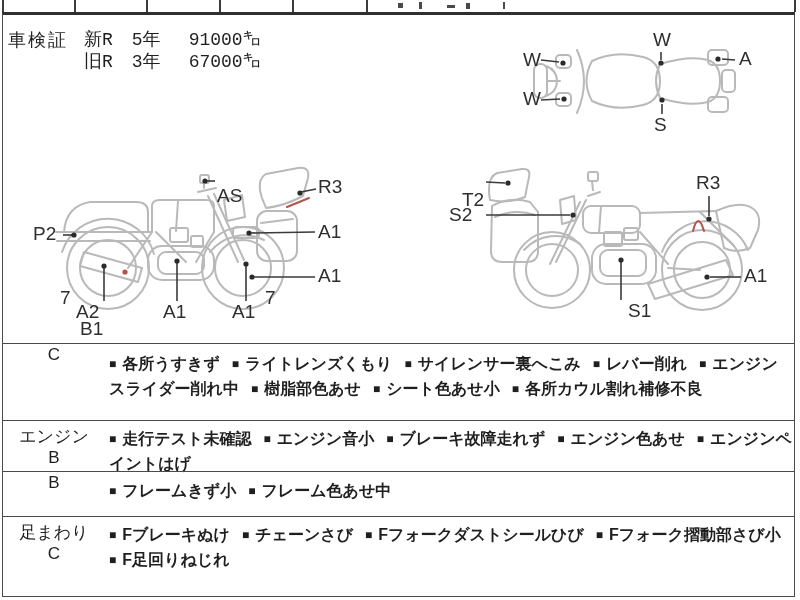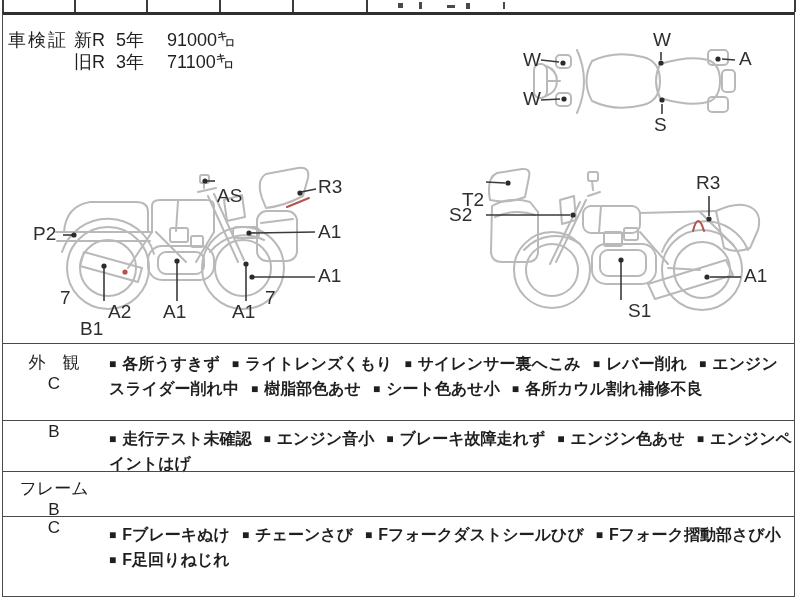--- a/index.html
+++ b/index.html
@@ -7,21 +7,21 @@
          font-family:"Liberation Sans","DejaVu Sans",sans-serif;color:#1f1f1f;}
   
   .vtick{position:absolute;top:0;width:2px;height:12px;background:#3c3c3c;}
   .remnant{position:absolute;background:#4a4a4a;}
   
   #sheet{position:absolute;left:2px;top:12px;width:791px;height:581px;
          border:1px solid #4a4a4a;border-top:3px solid #2f2f2f;}
   
   #reg{position:absolute;left:8px;top:28px;font-size:18px;line-height:20px;}
   #reg .lab{position:absolute;left:0;top:2px;letter-spacing:2px;white-space:nowrap;}
-  .regrow{position:absolute;left:66px;white-space:nowrap;}
+  .regrow{position:absolute;left:76px;white-space:nowrap;font-family:Liberation Mono, monospace;}
   .regrow .c1{display:inline-block;width:37px;}
   .regrow .c2{display:inline-block;width:46px;}
   
   #diag{position:absolute;left:0;top:0;}
   .dlab{position:absolute;font-size:19px;color:#2e2e2e;line-height:16px;white-space:nowrap;}
   
   .sec-row{position:absolute;left:3px;width:792px;border-top:1px solid #4a4a4a;box-sizing:border-box;}
   .sec-label{position:absolute;left:0;top:0;width:102px;text-align:center;font-size:17px;}
   .sec-name{padding-top:9px;line-height:20px;}
   .sec-grade{line-height:20px;margin-top:1px;}
@@ -54,21 +54,21 @@
   <div id="reg">
     <span class="lab">車検証</span>
     <div class="regrow" style="top:2px">
       <span class="c1">新R</span>
       <span class="c2">5年</span>
       <span class="c3">91000㌔</span>
     </div>
     <div class="regrow" style="top:24px">
       <span class="c1">旧R</span>
       <span class="c2">3年</span>
-      <span class="c3">71100㌔</span>
+      <span class="c3">67000㌔</span>
     </div>
   </div>
 
   <svg id="diag" width="800" height="340" viewBox="0 0 800 340">
     <g fill="none" stroke="#b9b9b9" stroke-width="2" stroke-linecap="round" stroke-linejoin="round">
 
       <g>
         <circle cx="108" cy="268" r="41"></circle>
           <circle cx="108" cy="268" r="28"></circle>
         <circle cx="243" cy="268" r="41"></circle>
@@ -183,60 +183,61 @@
         <circle cx="718" cy="59" r="2.6"></circle>
     </g>
   </svg>
 
   <div id="diagram-labels">
     <div class="dlab" style="left:217px;top:188px">AS</div>
     <div class="dlab" style="left:318px;top:179px">R3</div>
     <div class="dlab" style="left:33px;top:226px">P2</div>
     <div class="dlab" style="left:318px;top:224px">A1</div>
     <div class="dlab" style="left:318px;top:268px">A1</div>
-    <div class="dlab" style="left:108px;top:304px">A2</div>
+    <div class="dlab" style="left:76px;top:304px">A2</div>
     <div class="dlab" style="left:80px;top:321px">B1</div>
     <div class="dlab" style="left:163px;top:304px">A1</div>
     <div class="dlab" style="left:232px;top:304px">A1</div>
     <div class="dlab" style="left:60px;top:290px">7</div>
     <div class="dlab" style="left:265px;top:290px">7</div>
     <div class="dlab" style="left:462px;top:192px">T2</div>
     <div class="dlab" style="left:449px;top:207px">S2</div>
     <div class="dlab" style="left:628px;top:303px">S1</div>
     <div class="dlab" style="left:696px;top:175px">R3</div>
     <div class="dlab" style="left:744px;top:268px">A1</div>
     <div class="dlab" style="left:523px;top:52px">W</div>
     <div class="dlab" style="left:523px;top:91px">W</div>
     <div class="dlab" style="left:653px;top:32px">W</div>
     <div class="dlab" style="left:654px;top:117px">S</div>
     <div class="dlab" style="left:739px;top:51px">A</div>
   </div>
 
   <div class="sec-row" style="top:343px;height:77px">
     <div class="sec-label">
-      <div class="sec-name">外　観</div>
       <div class="sec-grade">C</div>
     </div>
     <div class="sec-items"><span class="itm"><span class="blt">■</span><span>各所うすきず</span></span><span class="itm"><span class="blt">■</span><span>ライトレンズくもり</span></span><span class="itm"><span class="blt">■</span><span>サイレンサー裏へこみ</span></span><span class="itm"><span class="blt">■</span><span>レバー削れ</span></span><span class="itm"><span class="blt">■</span><span>エンジンスライダー削れ中</span></span><span class="itm"><span class="blt">■</span><span>樹脂部色あせ</span></span><span class="itm"><span class="blt">■</span><span>シート色あせ小</span></span><span class="itm"><span class="blt">■</span><span>各所カウル割れ補修不良</span></span></div>
   </div>
 
   <div class="sec-row" style="top:420px;height:51px">
     <div class="sec-label">
+      <div class="sec-name" style="padding-top:6px">エンジン</div>
       <div class="sec-grade">B</div>
     </div>
     <div class="sec-items" style="padding-top:6px"><span class="itm"><span class="blt">■</span><span>走行テスト未確認</span></span><span class="itm"><span class="blt">■</span><span>エンジン音小</span></span><span class="itm"><span class="blt">■</span><span>ブレーキ故障走れず</span></span><span class="itm"><span class="blt">■</span><span>エンジン色あせ</span></span><span class="itm"><span class="blt">■</span><span>エンジンペイントはげ</span></span></div>
   </div>
 
   <div class="sec-row" style="top:471px;height:45px">
     <div class="sec-label">
-      <div class="sec-name" style="padding-top:7px">フレーム</div>
       <div class="sec-grade">B</div>
     </div>
+    <div class="sec-items" style="padding-top:7px"><span class="itm"><span class="blt">■</span><span>フレームきず小</span></span><span class="itm"><span class="blt">■</span><span>フレーム色あせ中</span></span></div>
   </div>
 
   <div class="sec-row" style="top:516px;height:80px">
     <div class="sec-label">
+      <div class="sec-name" style="padding-top:6px">足まわり</div>
       <div class="sec-grade">C</div>
     </div>
     <div class="sec-items" style="padding-top:6px"><span class="itm"><span class="blt">■</span><span>Fブレーキぬけ</span></span><span class="itm"><span class="blt">■</span><span>チェーンさび</span></span><span class="itm"><span class="blt">■</span><span>Fフォークダストシールひび</span></span><span class="itm"><span class="blt">■</span><span>Fフォーク摺動部さび小</span></span><span class="itm"><span class="blt">■</span><span>F足回りねじれ</span></span></div>
   </div>
 
 </div>
 
 </body></html>

